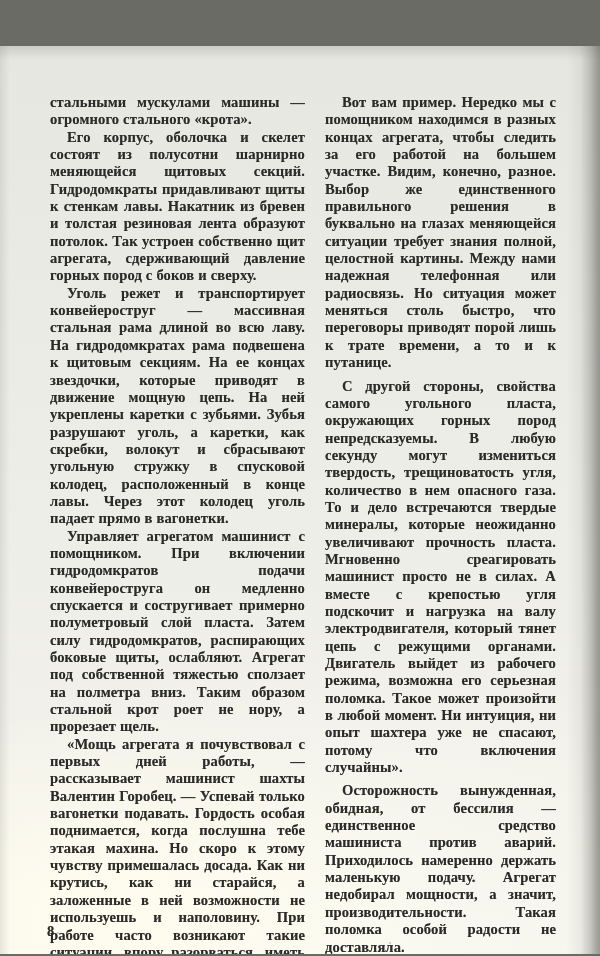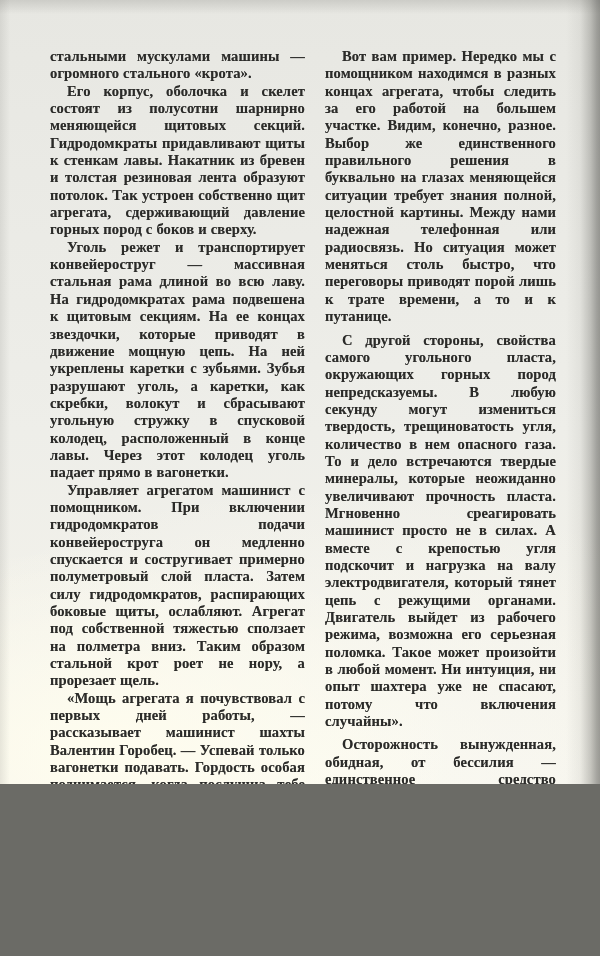--- a/index.html
+++ b/index.html
@@ -4,24 +4,25 @@
 <title>Scanned magazine page</title>
 <style>
   html, body {
     margin: 0;
     padding: 0;
     background: #6b6b66;
   }
   .page {
     position: relative;
     width: 600px;
-    height: 784px;
+    height: 908px;
     overflow: hidden;
     background: #c4b5fd;
     font-family: "Liberation Serif", "DejaVu Serif", serif;
+    margin-top: 46px;
   }
   
   .paper-tone {
     position: absolute;
     inset: 0;
     background:
       radial-gradient(ellipse 520px 300px at 18% 96%, rgba(255,253,238,0.95) 0%, rgba(255,253,238,0.0) 70%),
       radial-gradient(ellipse 700px 420px at 55% 100%, rgba(252,251,243,0.8) 0%, rgba(252,251,243,0) 72%),
       linear-gradient(180deg, #e7e7e2 0%, #eaeae5 22%, #eeeee9 55%, #f2f1ea 80%, #f4f3ec 100%);
     pointer-events: none;
@@ -133,21 +134,21 @@
       <p class="para">стальными мускулами машины — огромного стального «крота».</p>
       <p class="para indent">Его корпус, оболочка и скелет состоят из полусотни шарнирно меняющейся щитовых секций. Гидродомкраты придавливают щиты к стенкам лавы. Накатник из бревен и толстая резиновая лента образуют потолок. Так устроен собственно щит агрегата, сдерживающий давление горных пород с боков и сверху.</p>
       <p class="para indent">Уголь режет и транспортирует конвейероструг — массивная стальная рама длиной во всю лаву. На гидродомкратах рама подвешена к щитовым секциям. На ее концах звездочки, которые приводят в движение мощную цепь. На ней укреплены каретки с зубьями. Зубья разрушают уголь, а каретки, как скребки, волокут и сбрасывают угольную стружку в спусковой колодец, расположенный в конце лавы. Через этот колодец уголь падает прямо в вагонетки.</p>
       <p class="para indent">Управляет агрегатом машинист с помощником. При включении гидродомкратов подачи конвейероструга он медленно спускается и состругивает примерно полуметровый слой пласта. Затем силу гидродомкратов, распирающих боковые щиты, ослабляют. Агрегат под собственной тяжестью сползает на полметра вниз. Таким образом стальной крот роет не нору, а прорезает щель.</p>
       <p class="para indent">«Мощь агрегата я почувствовал с первых дней работы, — рассказывает машинист шахты Валентин Горобец. — Успевай только вагонетки подавать. Гордость особая поднимается, когда послушна тебе этакая махина. Но скоро к этому чувству примешалась досада. Как ни крутись, как ни старайся, а заложенные в ней возможности не используешь и наполовину. При работе часто возникают такие ситуации, впору разорваться, иметь еще по десятку рук и глаз. Да и головы одной мало, когда нужно одновременно говорить и слушать, принимать сразу несколько решений.</p>
     </div>
 
     <div class="column right">
       <p class="para indent">Вот вам пример. Нередко мы с помощником находимся в разных концах агрегата, чтобы следить за его работой на большем участке. Видим, конечно, разное. Выбор же единственного правильного решения в буквально на глазах меняющейся ситуации требует знания полной, целостной картины. Между нами надежная телефонная или радиосвязь. Но ситуация может меняться столь быстро, что переговоры приводят порой лишь к трате времени, а то и к путанице.</p>
       <p class="para indent gap-before">С другой стороны, свойства самого угольного пласта, окружающих горных пород непредсказуемы. В любую секунду могут измениться твердость, трещиноватость угля, количество в нем опасного газа. То и дело встречаются твердые минералы, которые неожиданно увеличивают прочность пласта. Мгновенно среагировать машинист просто не в силах. А вместе с крепостью угля подскочит и нагрузка на валу электродвигателя, который тянет цепь с режущими органами. Двигатель выйдет из рабочего режима, возможна его серьезная поломка. Такое может произойти в любой момент. Ни интуиция, ни опыт шахтера уже не спасают, потому что включения случайны».</p>
-      <p class="para indent gap-before">Осторожность вынужденная, обидная, от бессилия — единственное средство машиниста против аварий. Приходилось намеренно держать маленькую подачу. Агрегат недобирал мощности, а значит, производительности. Такая работа особой потолок не доставляла.</p>
+      <p class="para indent gap-before">Осторожность вынужденная, обидная, от бессилия — единственное средство машиниста против аварий. Приходилось намеренно держать маленькую подачу. Агрегат недобирал мощности, а значит, производительности. Такая поломка особой радости не доставляла.</p>
       <p class="para indent gap-before">К- счастью, беспокойство от неудовлетворенности скоро сменилось другим — беспокойством творческим. На шахте появились молодые ученые и инженеры Донецкого отделения института Гипроуглеавтоматизация. Первым зачастил сюда Петр Котенко, который занимался инженерной психологией и эргономикой.</p>
     </div>
 
   </div>
 
   <div class="page-number">8</div>
 
   <div class="speck" style="left:57px; top:886px; width:2px; height:2px;"></div>
   <div class="speck" style="left:219px; top:893px; width:2px; height:2px;"></div>
   <div class="speck" style="left:389px; top:896px; width:2px; height:2px;"></div>

